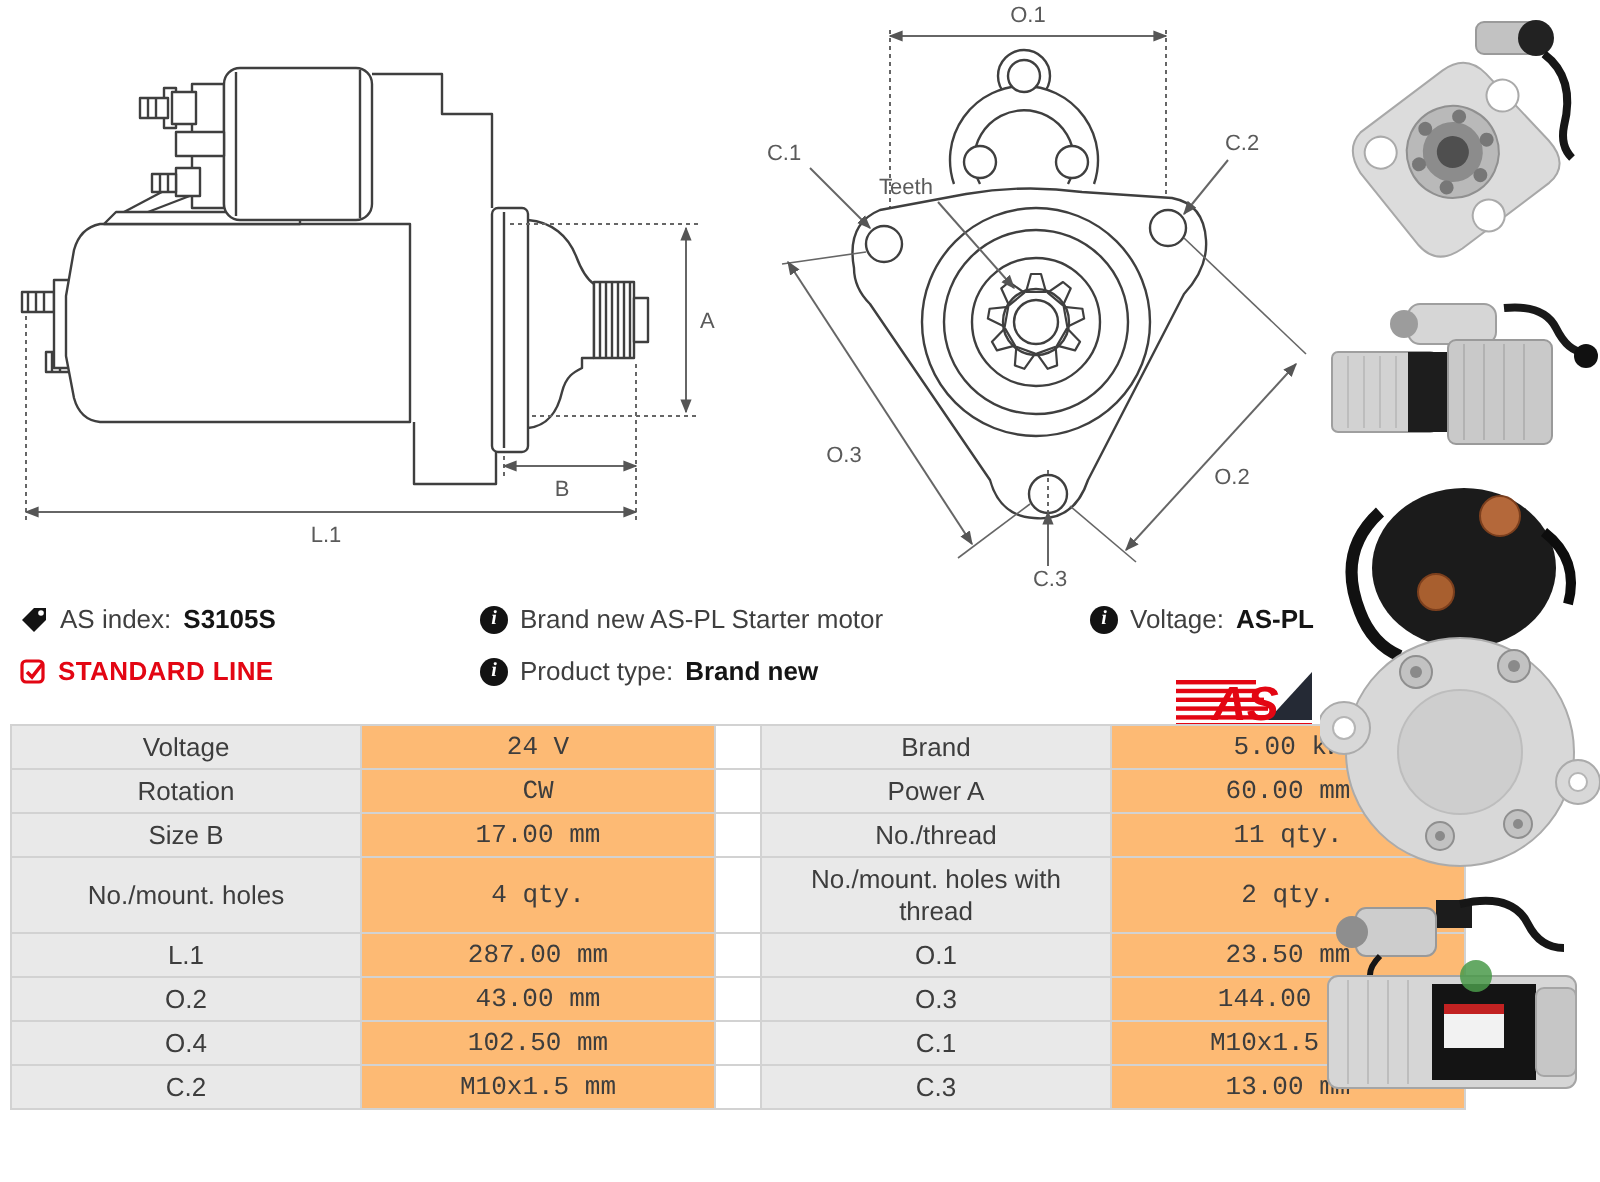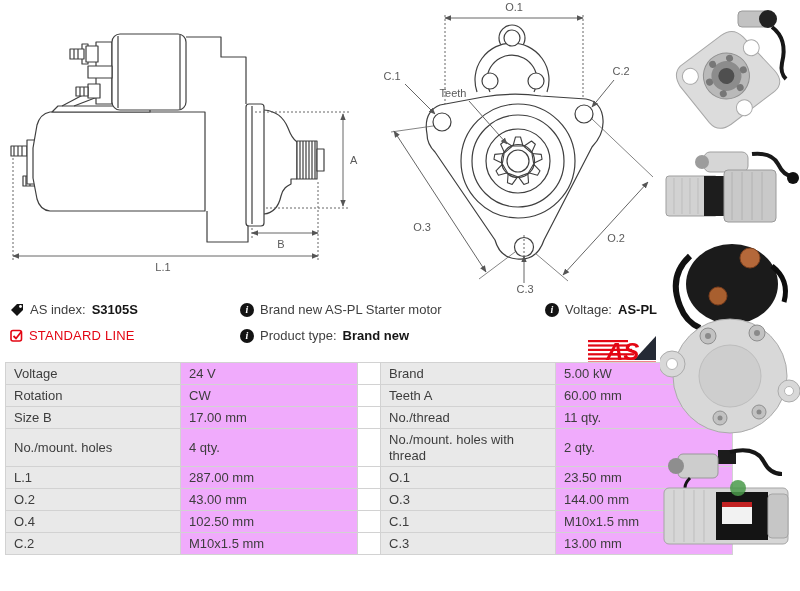--- a/index.html
+++ b/index.html
@@ -3,30 +3,30 @@
 <meta charset="utf-8">
 <style>
   html,body{margin:0;padding:0;background:#fff;}
   .page{position:relative;width:800px;height:591px;background:#fff;overflow:hidden;
         font-family:"Liberation Sans",sans-serif;}
   .abs{position:absolute;}
   
   .info-item{position:absolute;display:flex;align-items:center;gap:6px;
              font-size:13px;color:#3f3f3f;white-space:nowrap;}
   .info-item .bold{font-weight:bold;color:#151515;text-align:right;}
-  .info-item.red{color:#e30613;font-weight:normal;letter-spacing:.2px;}
+  .info-item.red{color:#e30613;font-weight:bold;letter-spacing:.2px;}
   .info-icon{display:inline-flex;align-items:center;justify-content:center;
              width:14px;height:14px;border-radius:50%;background:#131313;color:#fff;
              font:italic bold 10px "Liberation Serif",serif;flex:0 0 auto;}
   
   table.spec{border-collapse:collapse;font-size:13px;color:#3d3d3d;table-layout:fixed;}
-  table.spec td{border:1px solid #d2d2d2;padding:2.5px 8px;text-align:left;
+  table.spec td{border:1px solid #d2d2d2;padding:2.5px 8px;text-align:center;
                 vertical-align:middle;line-height:16px;overflow:hidden;}
   td.c-lbl{background:#e9e9e9;width:158px;}
-  td.c-val{background:#f0abfc;width:160px;}
+  td.c-val{background:#fdba74;width:160px;font-family:Liberation Mono, monospace;}
   td.c-gap{border:none;background:#fff;width:6px;padding:0;}
   svg text{font-family:"Liberation Sans",sans-serif;}
   .dimtext{font-size:11px;fill:#5a5a5a;}
 </style>
 </head>
 <body>
 
 <div class="page">
 
   <svg class="abs" style="left:0;top:0" width="365" height="295" viewBox="0 0 365 295">
@@ -220,21 +220,21 @@
           <td class="c-lbl">Voltage</td>
           <td class="c-val">24 V</td>
           <td class="c-gap"></td>
           <td class="c-lbl">Brand</td>
           <td class="c-val">5.00 kW</td>
         </tr>
         <tr>
           <td class="c-lbl">Rotation</td>
           <td class="c-val">CW</td>
           <td class="c-gap"></td>
-          <td class="c-lbl">Teeth A</td>
+          <td class="c-lbl">Power A</td>
           <td class="c-val">60.00 mm</td>
         </tr>
         <tr>
           <td class="c-lbl">Size B</td>
           <td class="c-val">17.00 mm</td>
           <td class="c-gap"></td>
           <td class="c-lbl">No./thread</td>
           <td class="c-val">11 qty.</td>
         </tr>
         <tr>

